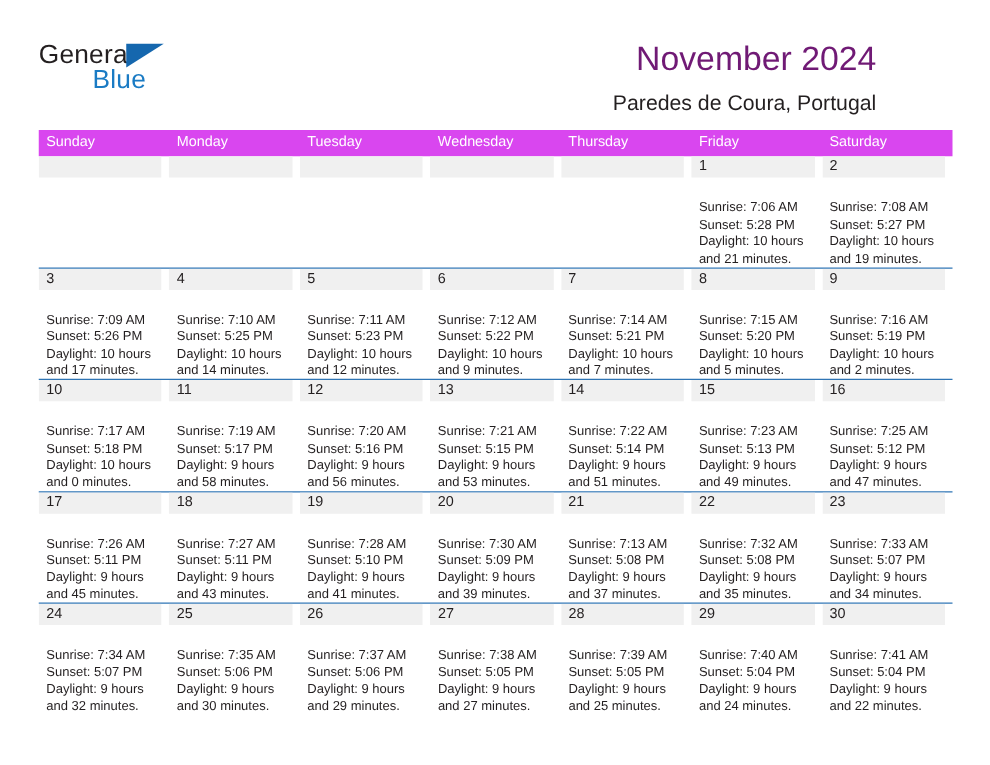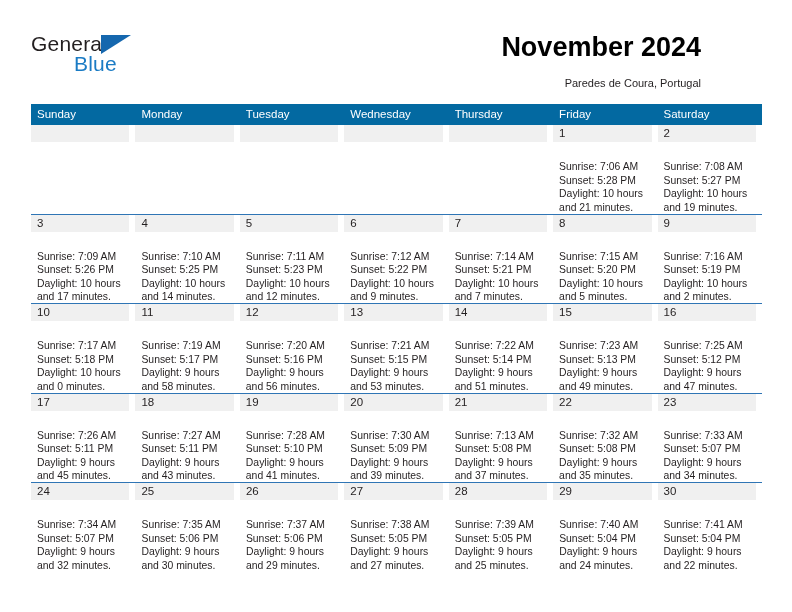--- a/index.html
+++ b/index.html
@@ -68,42 +68,42 @@
 
   .title-block {
     position: absolute;
     right: 35px;
     top: 30px;
     text-align: right;
     width: 420px;
   }
   .cal-title {
     font-size: 27px;
-    font-weight: bold;
-    color: #000000;
+    font-weight: normal;
+    color: #701a75;
     line-height: 34px;
     letter-spacing: 0px;
   }
   .cal-subtitle {
     margin-top: 10px;
-    font-size: 11px;
+    font-size: 17px;
     color: #231f20;
     line-height: 18px;
   }
 
   
   .calendar {
     position: absolute;
     left: 31px;
     top: 104px;
     width: 731px;
   }
   .weekday-row {
     display: flex;
-    background: #0369a1;
+    background: #d946ef;
     height: 21px;
   }
   .weekday {
     flex: 1 1 0;
     color: #ffffff;
     font-size: 11.5px;
     line-height: 21px;
     padding-left: 6px;
     box-sizing: border-box;
     white-space: nowrap;

